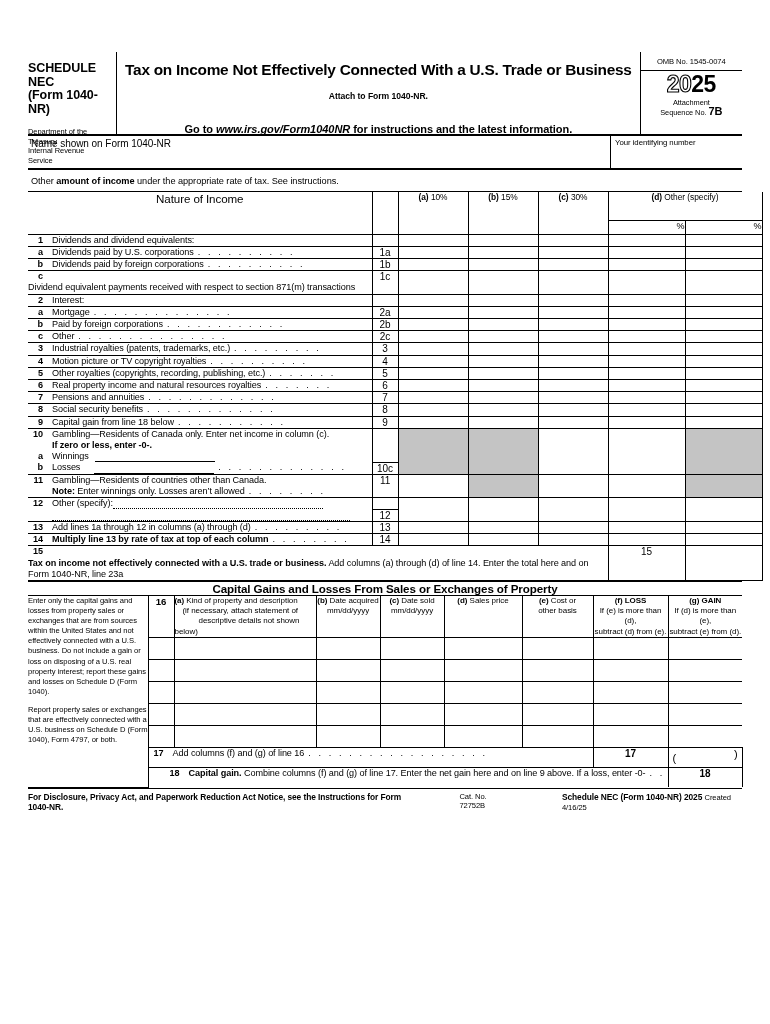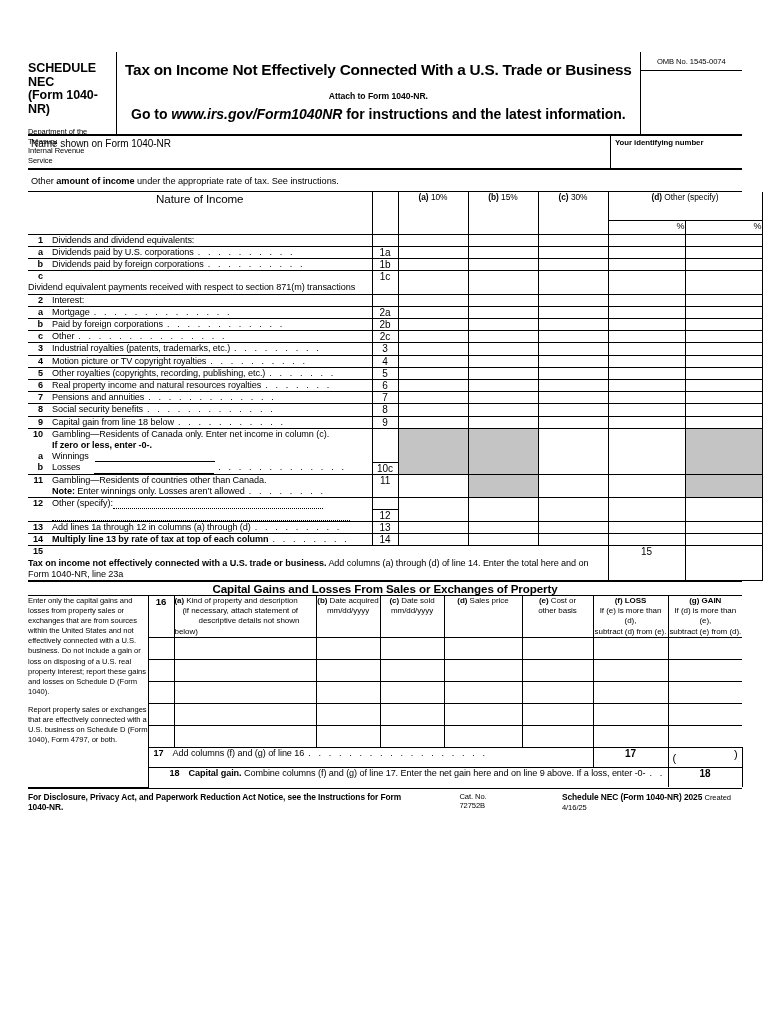--- a/index.html
+++ b/index.html
@@ -59,21 +59,21 @@
     font-size: 15.4px; font-weight: bold;
     margin-top: 9px;
     letter-spacing: -0.25px;
     white-space: nowrap;
   }
   .attach {
     font-size: 8.6px; font-weight: bold; margin-top: 12px;
     letter-spacing: -0.05px;
   }
   .goto {
-    font-size: 14px; font-weight: bold; margin-top: 5px;
+    font-size: 11px; font-weight: bold; margin-top: 22px;
     letter-spacing: -0.05px;
   }
   .goto i { font-style: italic; }
   .hdr-right {
     width: 131px;
     border-left: 1.5px solid #000;
     text-align: center;
     position: relative;
   }
   .omb {
@@ -108,21 +108,20 @@
     border-right: 1.2px solid #000;
     font-size: 10px;
     padding: 2px 0 0 3px;
     letter-spacing: -0.05px;
   }
   .name-right {
     width: 131px;
     font-size: 7.8px;
     padding: 2px 0 0 4px;
     letter-spacing: -0.05px;
-    font-weight: bold;
   }
 
   
   .instr {
     font-size: 9.2px;
     padding: 6px 0 5px 3px;
     border-bottom: 1.2px solid #000;
     letter-spacing: -0.05px;
   }
   .instr b { font-weight: bold; }
@@ -281,20 +280,28 @@
     </div>
     <div class="hdr-mid">
       <div class="main-title">Tax on Income Not Effectively Connected With a U.S. Trade or Business</div>
       <div class="attach">Attach to Form 1040-NR.</div>
       <div class="goto">
         <span>Go to </span><i>www.irs.gov/Form1040NR</i><span> for instructions and the latest information.</span>
       </div>
     </div>
     <div class="hdr-right">
       <div class="omb">OMB No. 1545-0074</div>
+      <div class="yearbox">
+        <div class="year"><span class="light">20</span><span>25</span></div>
+        <div class="attach-seq">
+          <span>Attachment</span><br>
+          <span>Sequence No.</span>
+          <b>7B</b>
+        </div>
+      </div>
     </div>
   </div>
 
   <div class="namerow">
     <div class="name-left">
       <span>Name shown on Form 1040-NR</span>
     </div>
     <div class="name-right">
       <span>Your identifying number</span>
     </div>

